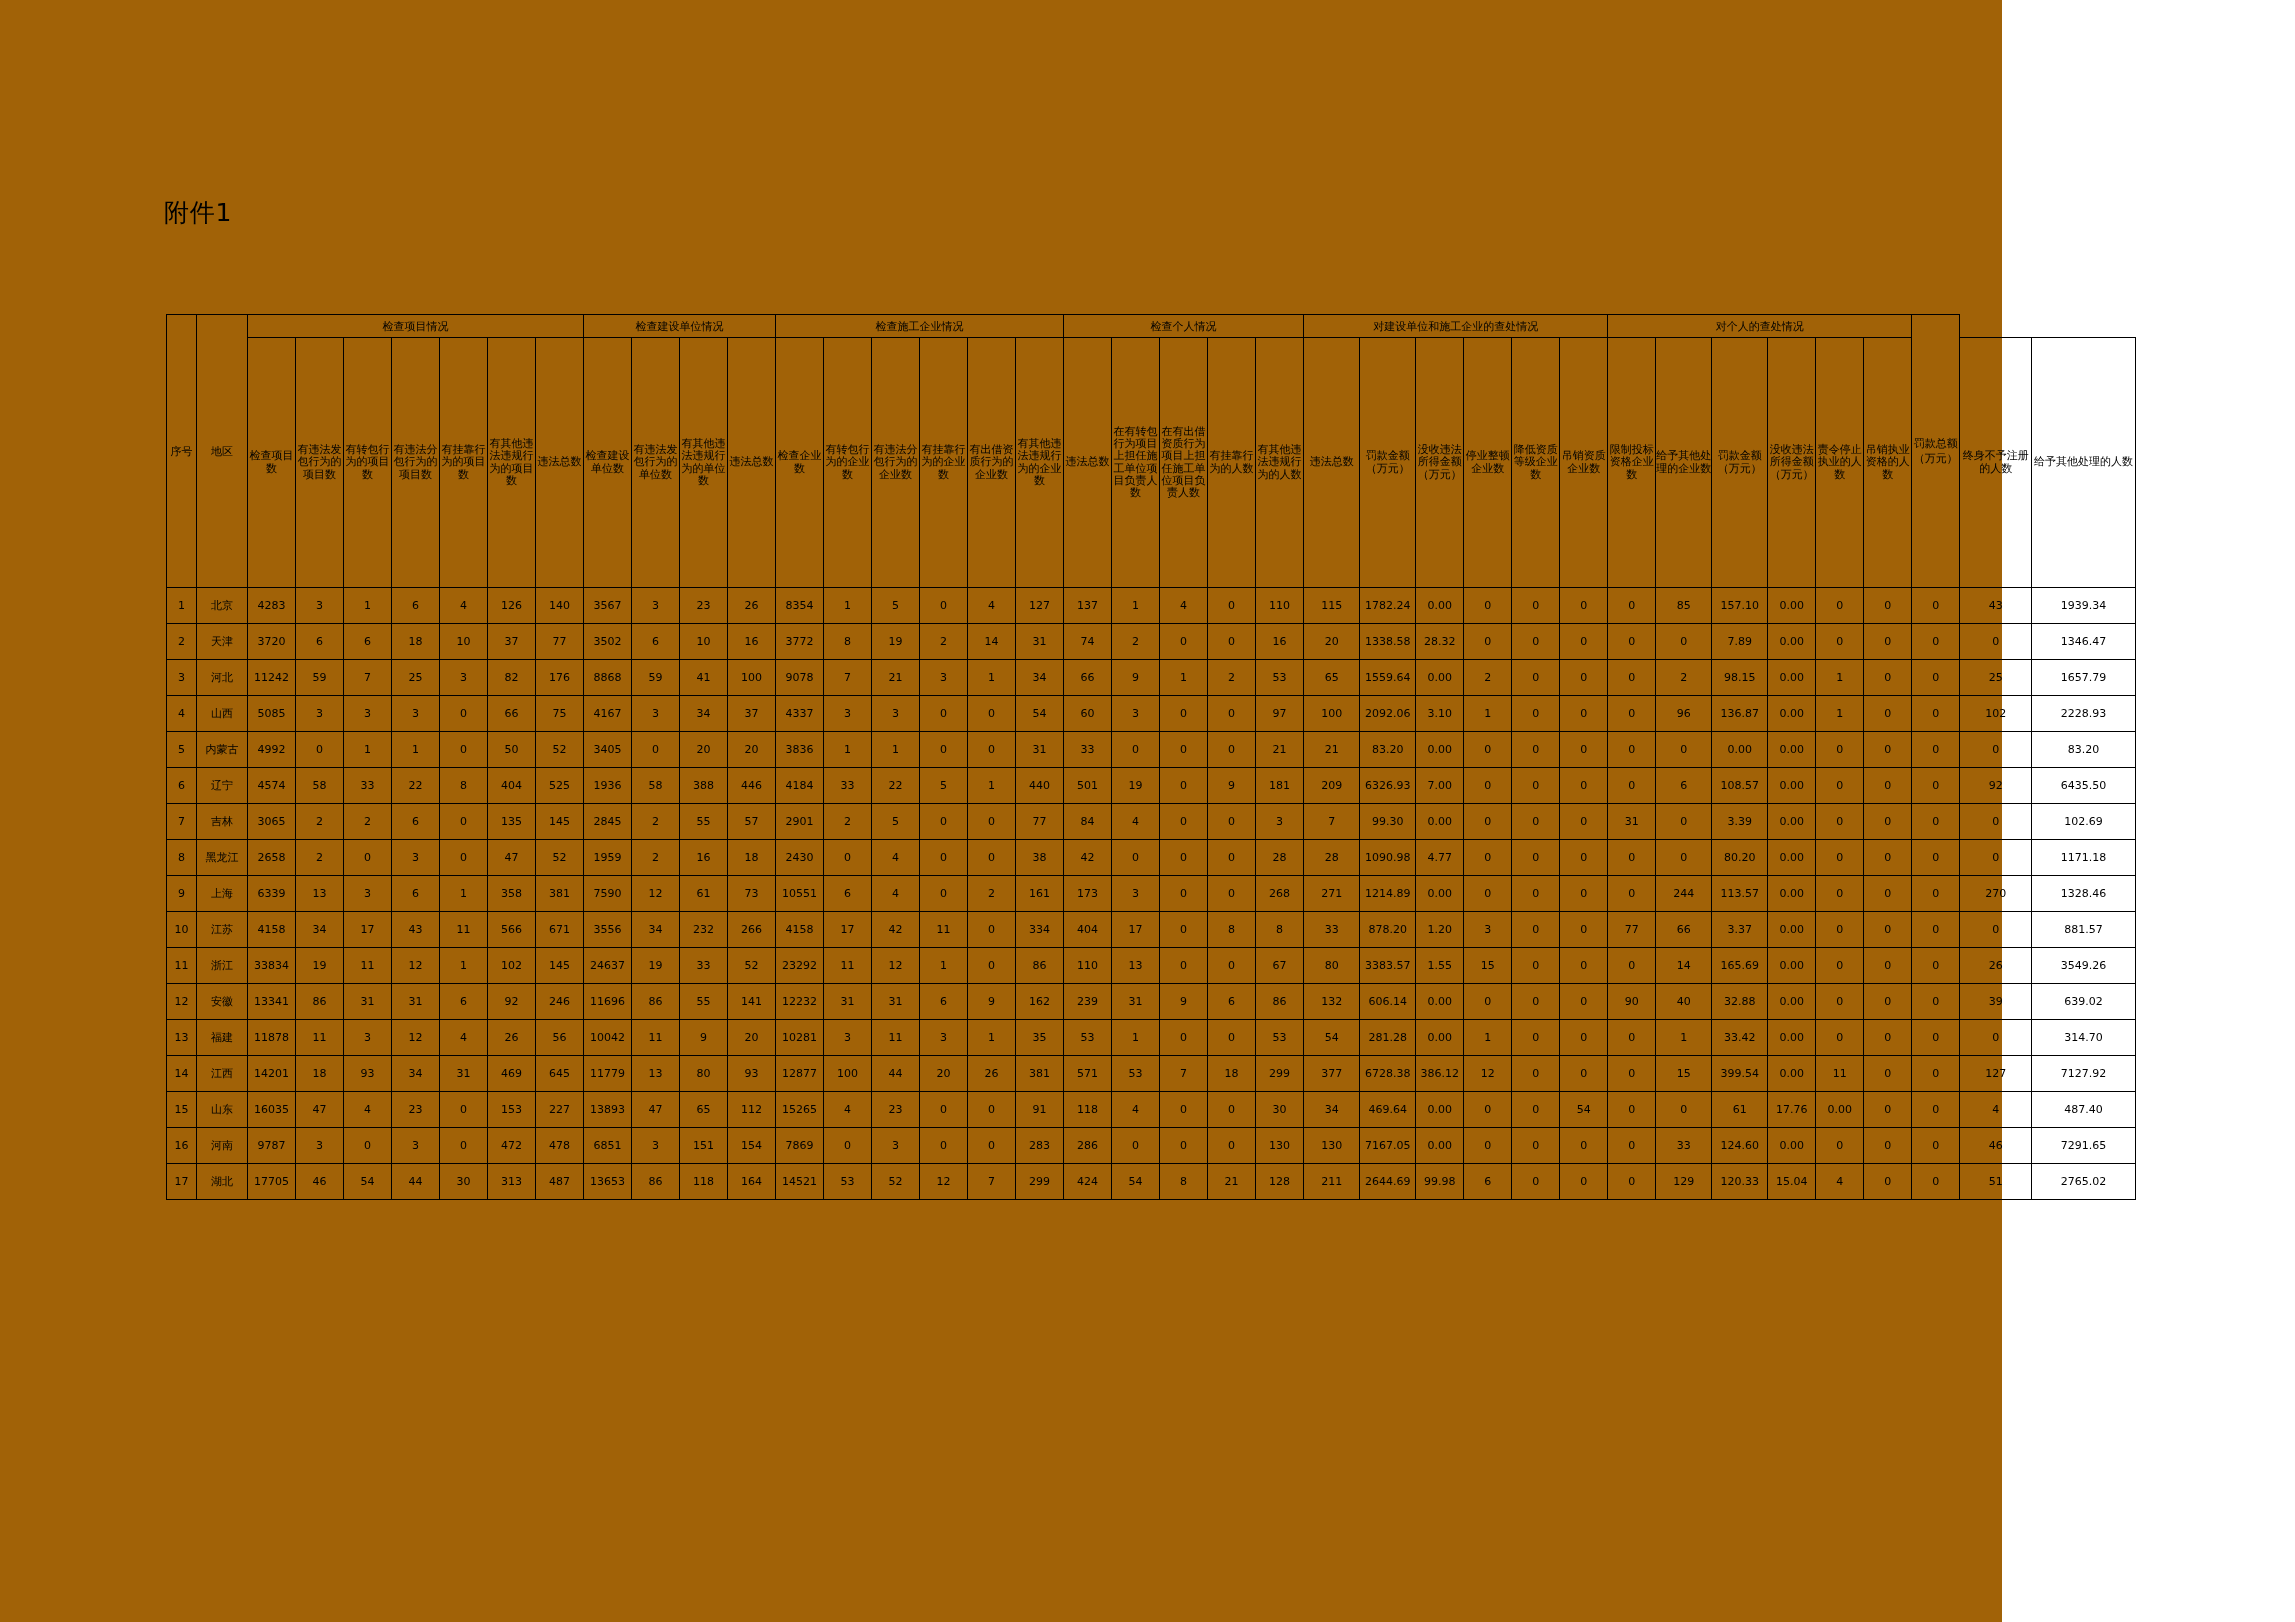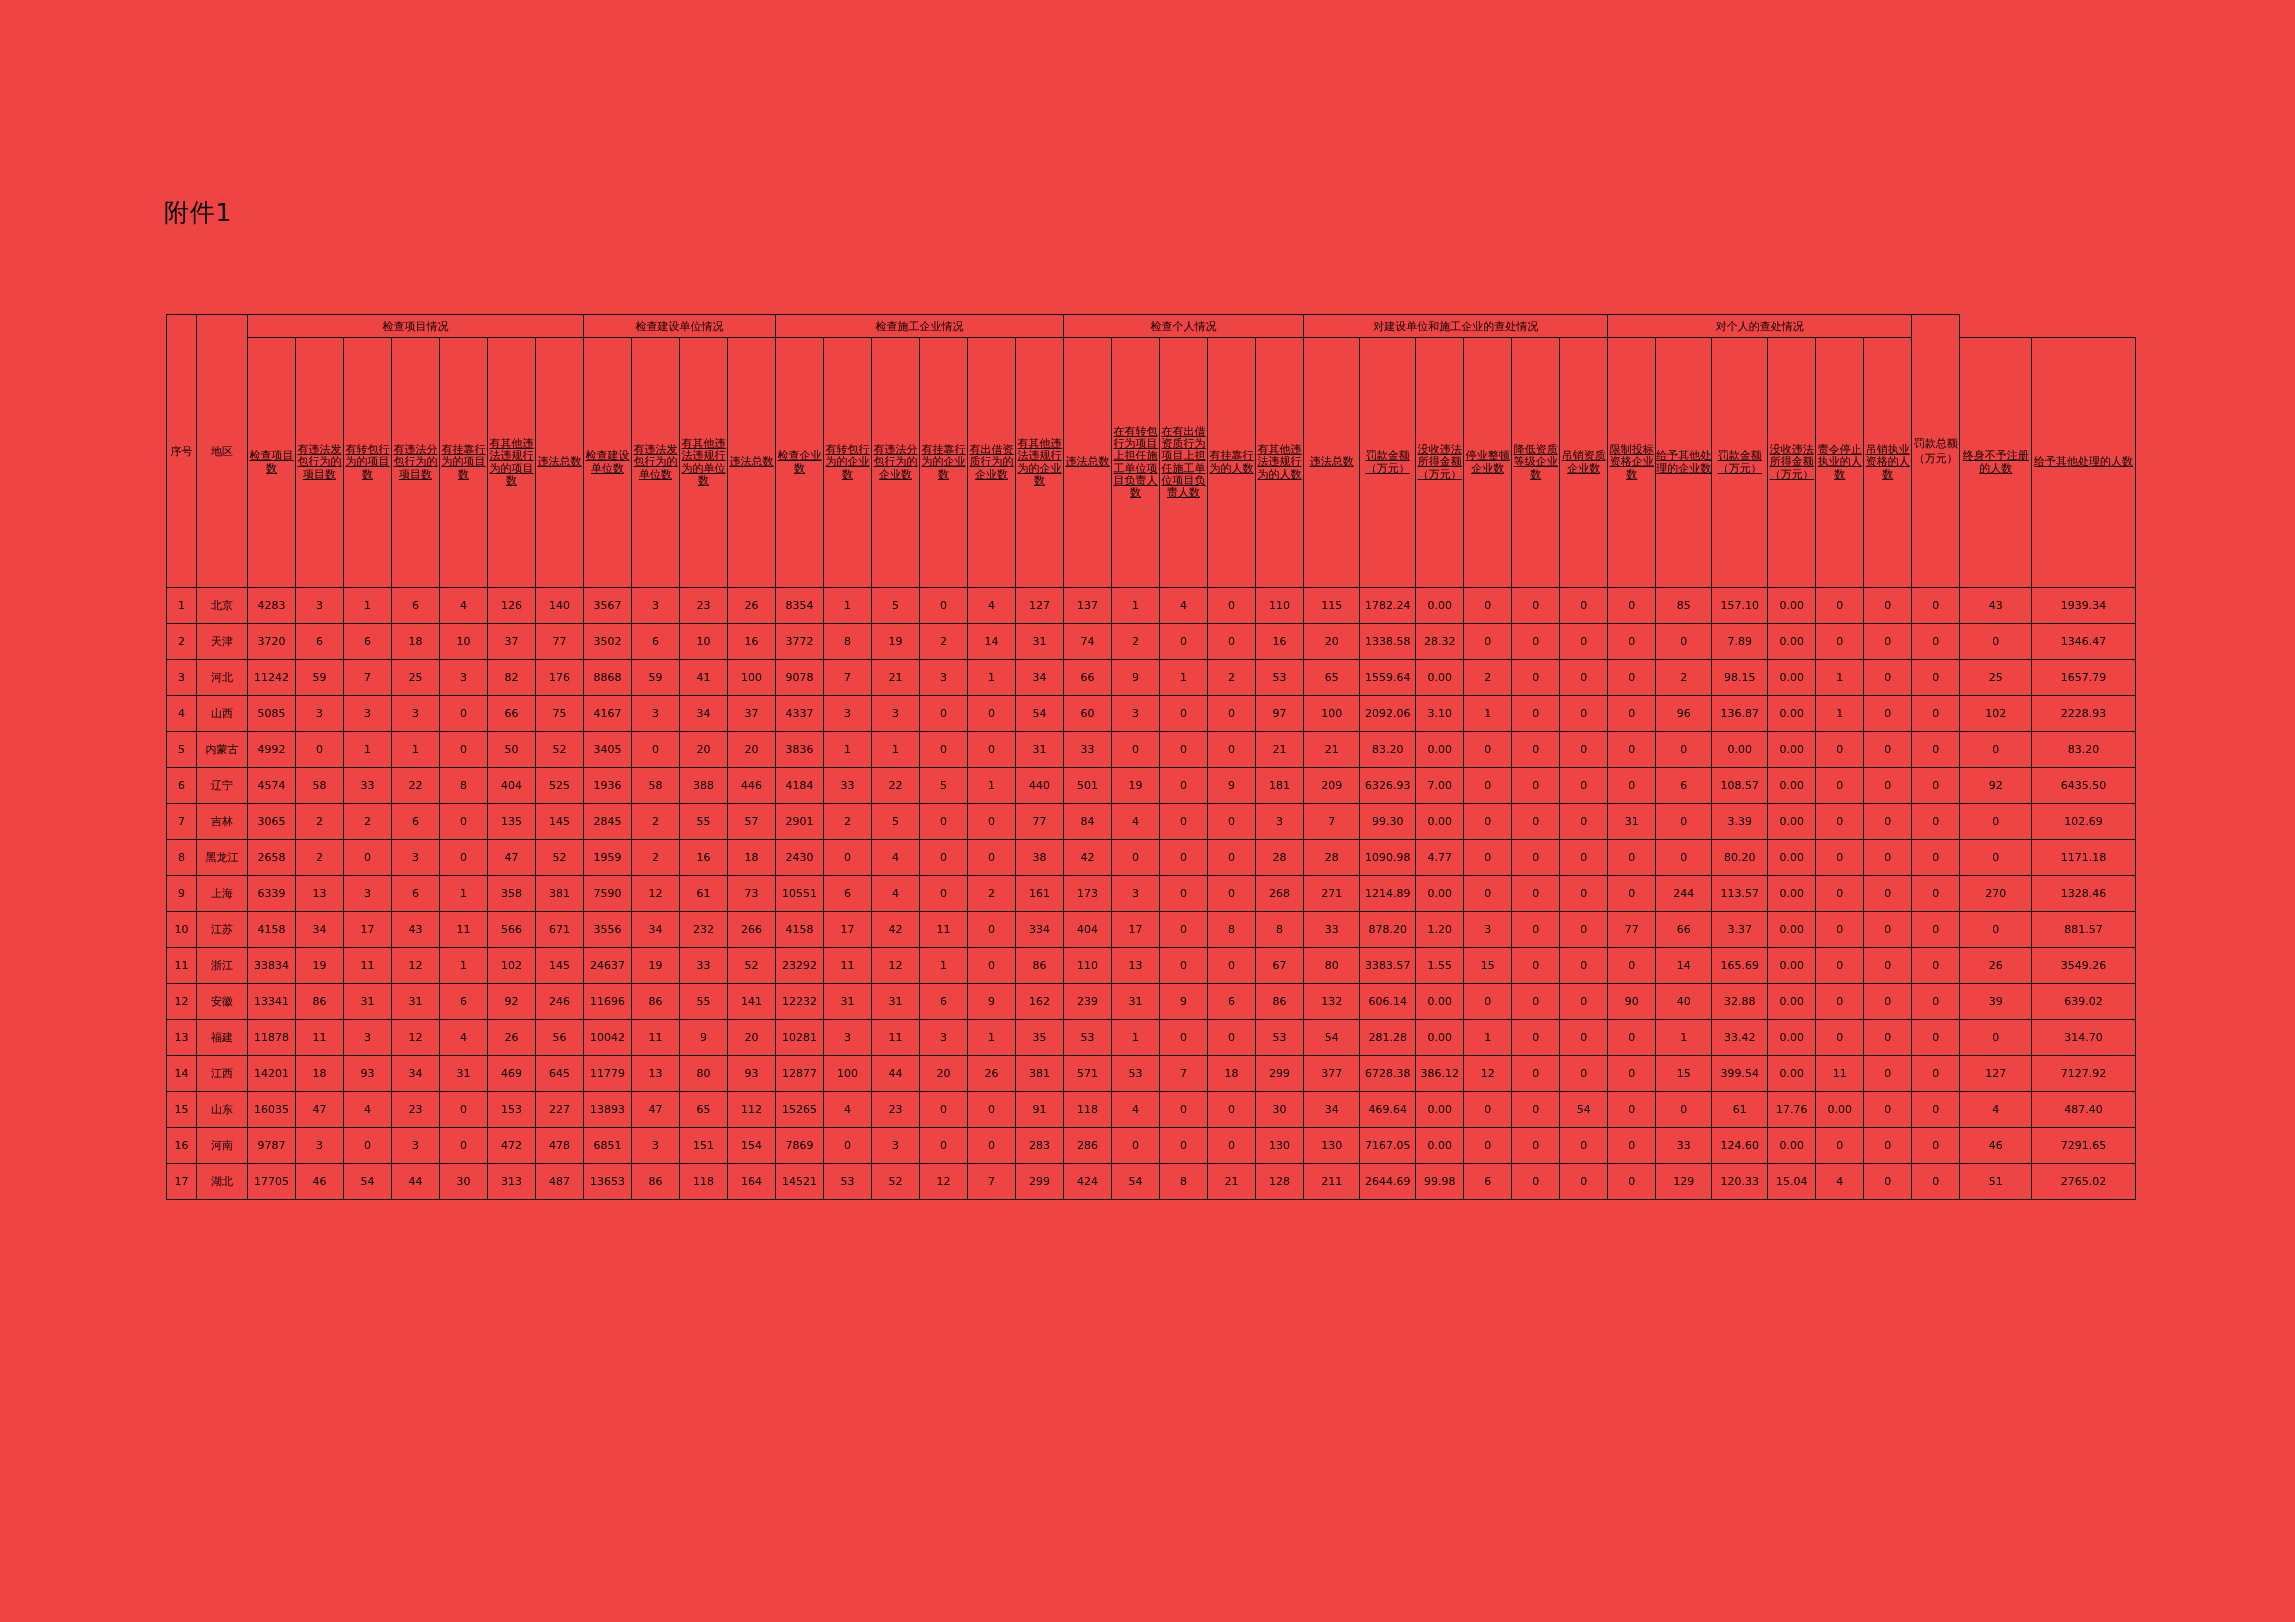--- a/index.html
+++ b/index.html
@@ -11,23 +11,23 @@
     width: 2295px;
     height: 1623px;
     font-family: "Liberation Serif", serif;
     color: #000000;
     position: relative;
     overflow: hidden;
   }
   .page {
     position: absolute;
     left: 0; top: 0;
-    width: 2295px;
+    width: 2002px;
     height: 1623px;
-    background: #ef4444;
+    background: #a16207;
   }
   .attachment-label {
     position: absolute;
     left: 164px;
     top: 196px;
     font-size: 25px;
     font-family: "DejaVu Sans", sans-serif;
     letter-spacing: 0.7px;
   }
   .doc-title {
@@ -70,21 +70,20 @@
     font-size: 12.4px;
     font-weight: normal;
     line-height: 1.12;
     padding: 1.3px 0.7px;
   }
   .col-head .vtxt {
     display: block;
     width: 100%;
     word-break: break-all;
     white-space: normal;
-    text-decoration: underline;
   }
   .sn-head, .region-head, .total-head {
     font-size: 12.4px;
     font-weight: normal;
   }
   td.cell {
     height: 35px;
     font-size: 11.8px;
   }
   td.region {

